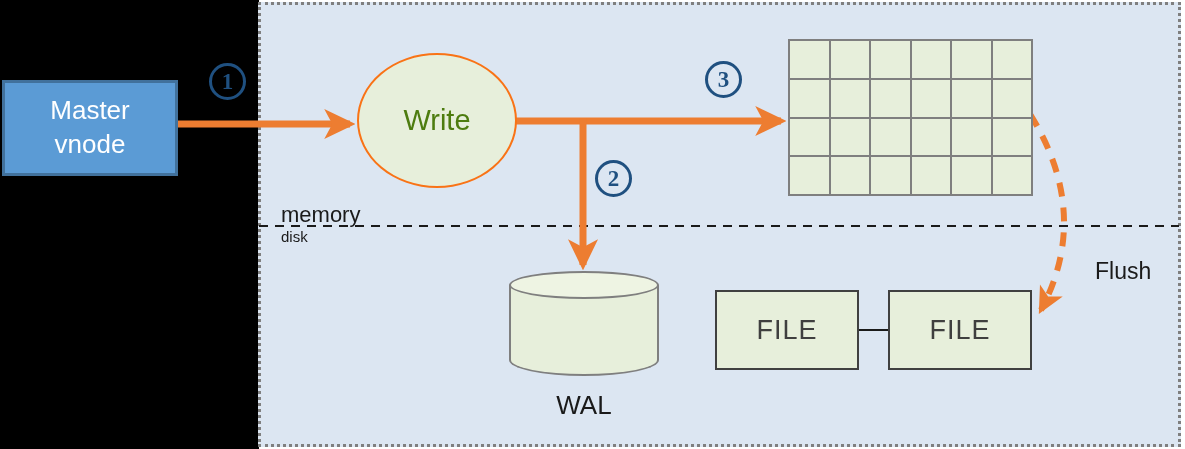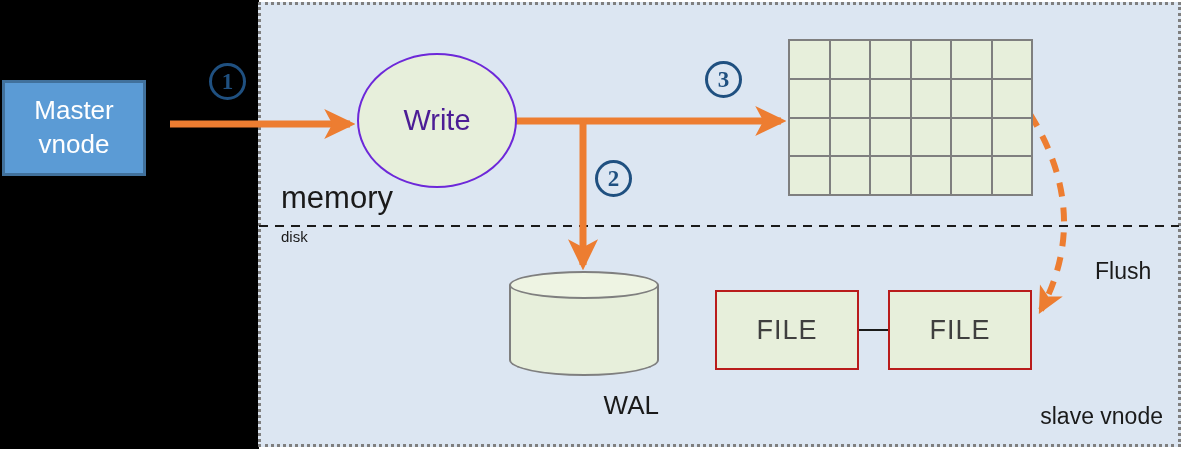--- a/index.html
+++ b/index.html
@@ -10,72 +10,72 @@
   .black-bg {
     position:absolute; left:0; top:0; width:259px; height:449px; background:#000000;
   }
   .panel {
     position:absolute; left:258px; top:2px; width:923px; height:445px;
     background:#dce6f2; border:3px dotted #7f7f7f; box-sizing:border-box;
   }
   .overlay { position:absolute; left:0; top:0; width:1185px; height:449px; pointer-events:none; }
 
   .master-box {
-    position:absolute; left:2px; top:80px; width:144px; height:96px;
+    position:absolute; left:2px; top:80px; width:176px; height:96px;
     background:#5b9bd5; border:3px solid #41719c; box-sizing:border-box;
     display:flex; align-items:center; justify-content:center; text-align:center;
     color:#ffffff; font-size:26px; line-height:1.3; padding:0 26px;
   }
 
   .badge {
     position:absolute; width:37px; height:37px; border-radius:50%;
     border:3px solid #1f5080; box-sizing:border-box; color:#1f5080;
     display:flex; align-items:center; justify-content:center;
     font-family:"Liberation Serif", serif; font-weight:bold; font-size:23px;
     background:transparent;
   }
   .badge-1 { left:209px; top:63px; }
   .badge-2 { left:595px; top:160px; }
   .badge-3 { left:705px; top:61px; }
 
   .write-ellipse {
     position:absolute; left:357px; top:53px; width:160px; height:135px;
-    background:#e7efdb; border:2px solid #6d28d9; border-radius:50%; box-sizing:border-box;
+    background:#e7efdb; border:2px solid #f97316; border-radius:50%; box-sizing:border-box;
     display:flex; align-items:center; justify-content:center;
-    color:#4c1d95; font-size:29px;
+    color:#4d7c0f; font-size:29px;
   }
 
   .mem-table {
     position:absolute; left:788px; top:39px; width:245px; height:157px;
     background:#7f7f7f; border:2px solid #7f7f7f; box-sizing:border-box;
     display:grid; gap:2px;
   }
   .mem-cell { background:#e7efdb; }
 
   .label { position:absolute; color:#1a1a1a; }
-  .memory-label { left:281px; top:180px; font-size:31px; }
+  .memory-label { left:281px; top:202px; font-size:22px; }
   .disk-label   { left:281px; top:228px; font-size:15px; }
-  .wal-label    { left:509px; top:390px; width:150px; text-align:right; font-size:26px; }
+  .wal-label    { left:509px; top:390px; width:150px; text-align:center; font-size:26px; }
   .flush-label  { left:1095px; top:258px; font-size:23px; }
   .slave-label  { right:22px; top:403px; font-size:23px; }
 
   .cylinder { position:absolute; left:509px; top:271px; width:150px; height:105px; }
   .cyl-body {
     position:absolute; left:0; top:14px; width:150px; height:91px;
     background:#e7efdb; border:2px solid #7f7f7f; border-top:none; box-sizing:border-box;
     border-radius:0 0 75px 75px / 0 0 16px 16px;
   }
   .cyl-top {
     position:absolute; left:0; top:0; width:150px; height:28px;
     background:#eef4e3; border:2px solid #7f7f7f; border-radius:50%; box-sizing:border-box;
   }
 
   .file-box {
     position:absolute; top:290px; width:144px; height:80px;
-    background:#e7efdb; border:2px solid #b91c1c; box-sizing:border-box;
+    background:#e7efdb; border:2px solid #404040; box-sizing:border-box;
     display:flex; align-items:center; justify-content:center;
     color:#3f3f3f; font-size:27px; letter-spacing:1px;
   }
   .file-1 { left:715px; }
   .file-2 { left:888px; }
 </style>
 </head>
 <body>
 
 <div class="stage">
@@ -159,15 +159,14 @@
   <div class="label wal-label">WAL</div>
 
   <div class="file-box file-1">
     <span>FILE</span>
   </div>
   <div class="file-box file-2">
     <span>FILE</span>
   </div>
 
   <div class="label flush-label">Flush</div>
-  <div class="label slave-label">slave vnode</div>
 
 </div>
 
 </body></html>

